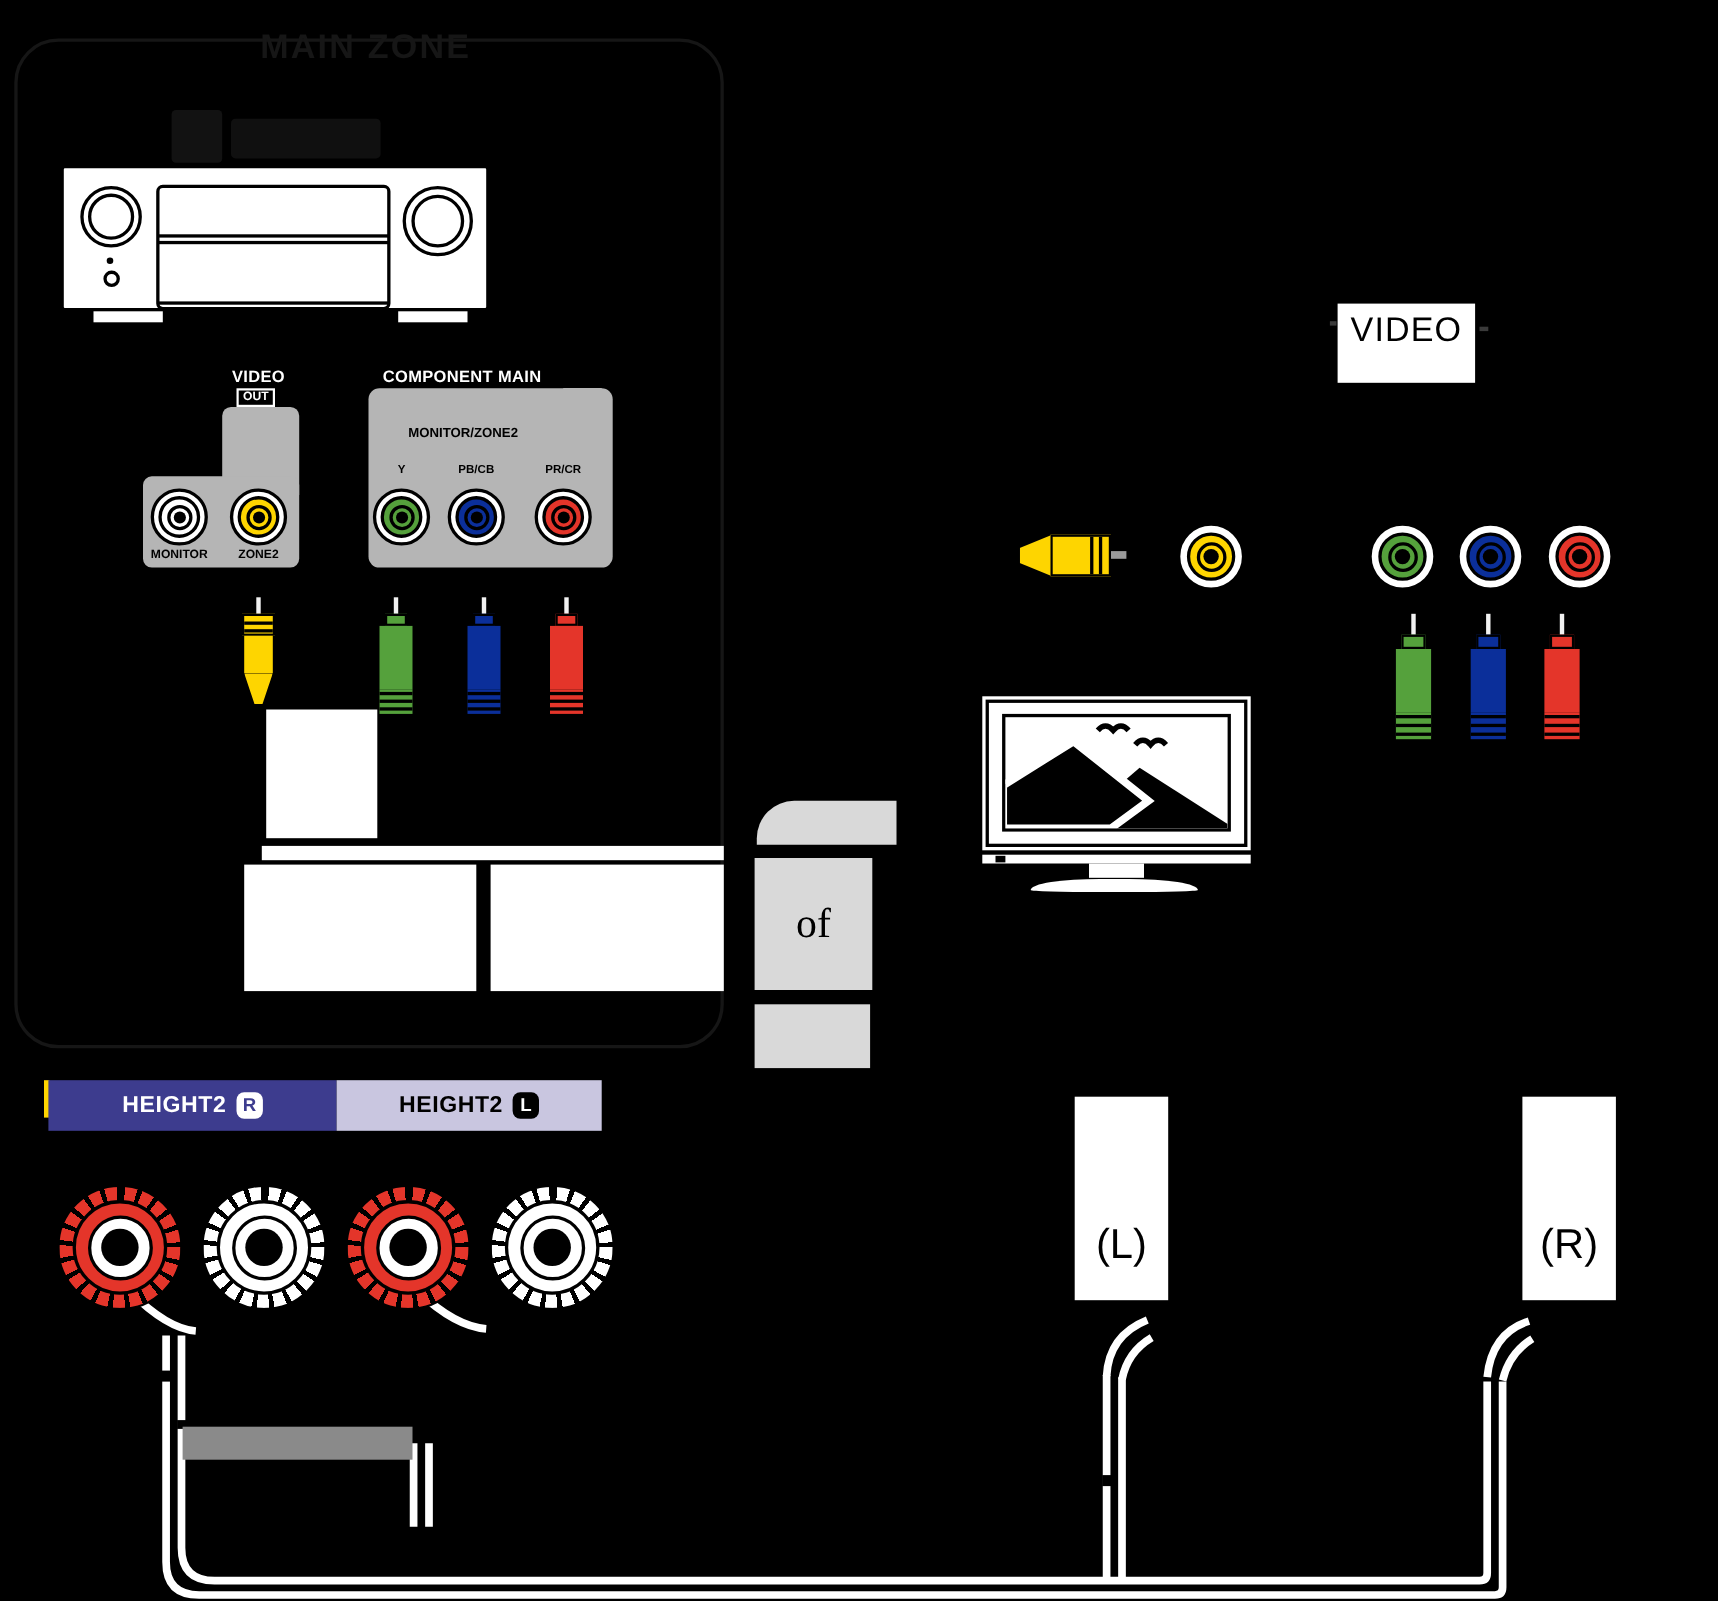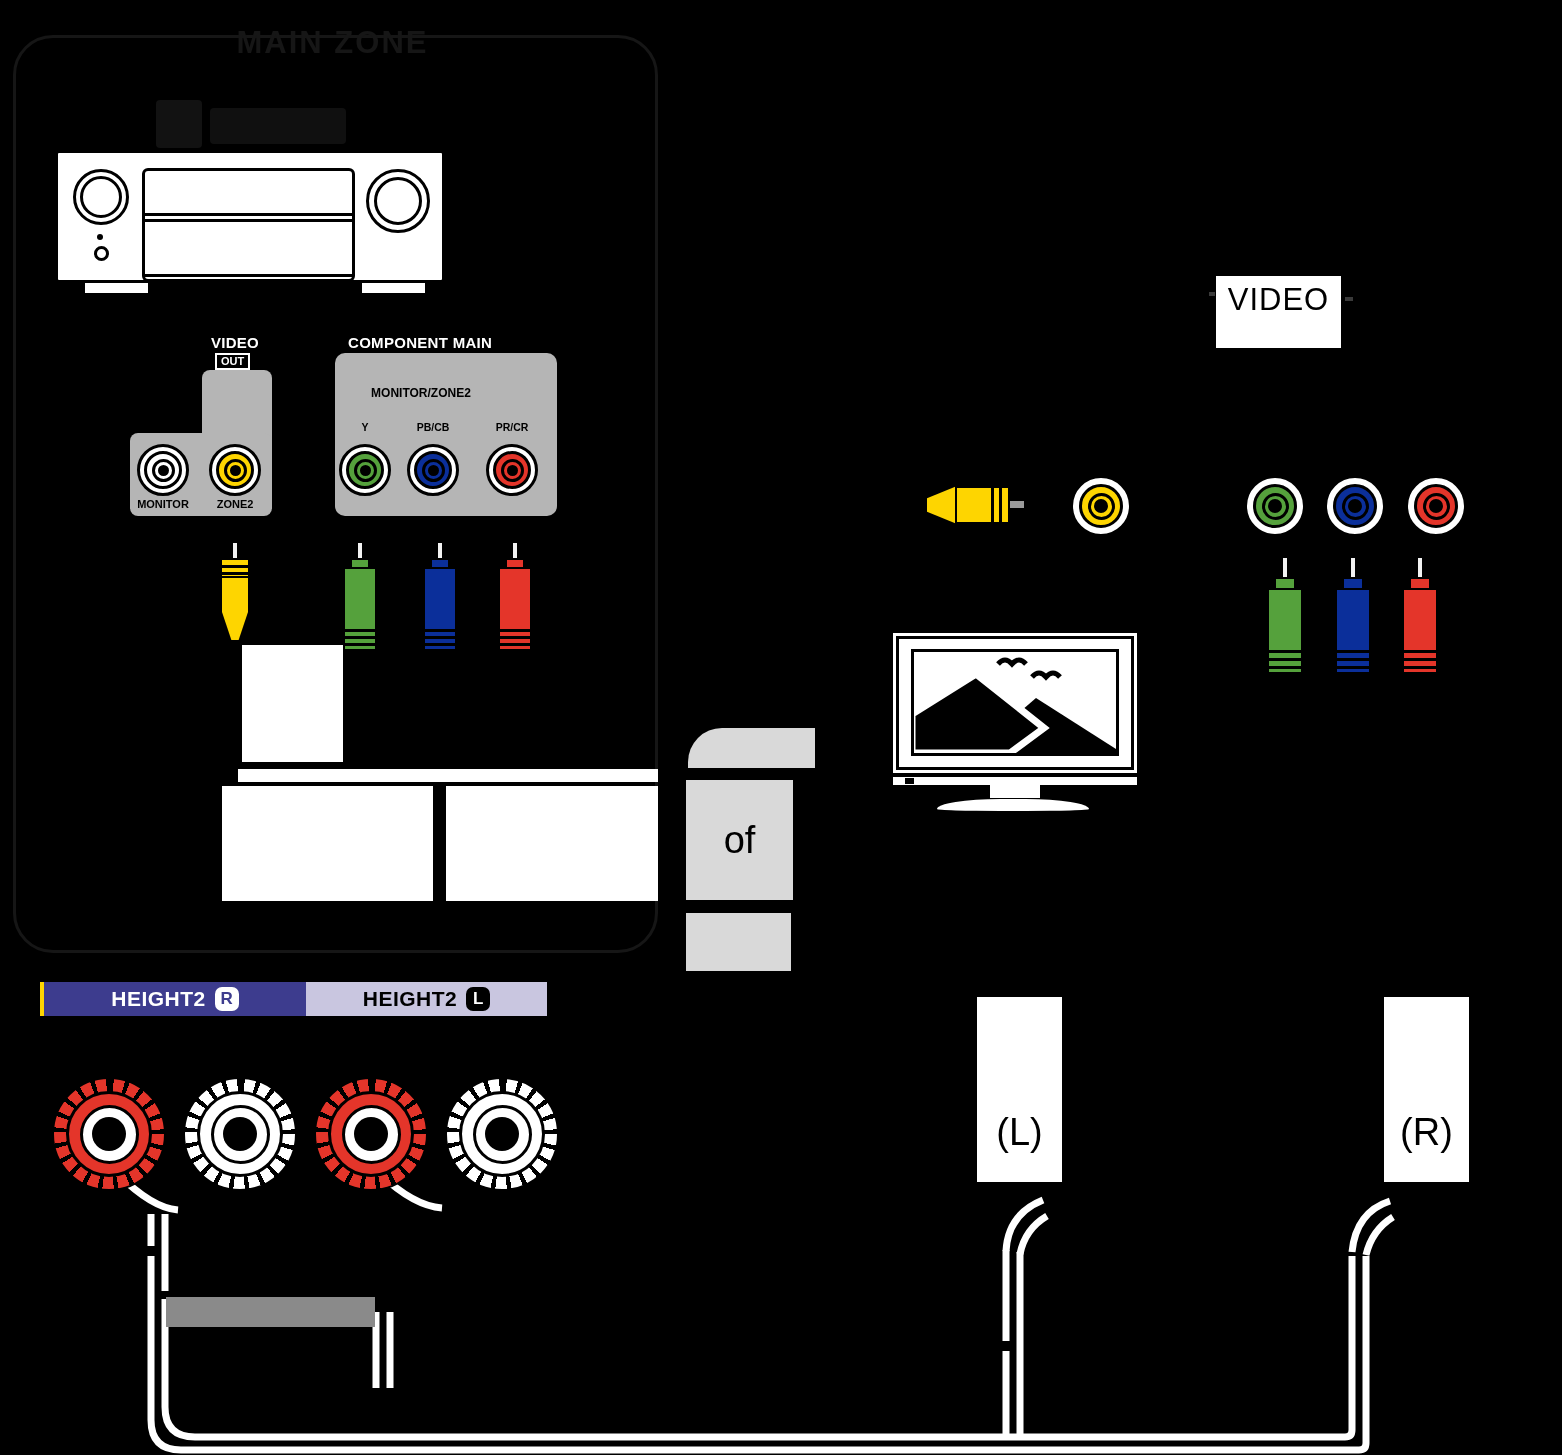--- a/index.html
+++ b/index.html
@@ -10,25 +10,25 @@
   .c{position:absolute;border-radius:50%;box-sizing:border-box;}
   .panel-title{color:#fff;font-weight:bold;font-size:15px;white-space:nowrap;letter-spacing:.3px;}
   .out-badge{position:absolute;box-sizing:border-box;border:2px solid #fff;color:#fff;
              font-weight:bold;font-size:11px;padding:0 4px;line-height:13px;background:#000;}
   .jack-label{position:absolute;color:#000;font-weight:bold;font-size:11px;text-align:center;white-space:nowrap;}
   .gray-panel{position:absolute;box-sizing:border-box;}
   .faint{color:#161616;}
   .hline{position:absolute;background:#000;}
   .spk-box{position:absolute;background:#fff;display:flex;align-items:flex-end;justify-content:center;}
   .spk-box span{color:#000;font-size:38px;font-weight:400;margin-bottom:28px;}
-  .h2bar{position:absolute;display:flex;align-items:center;justify-content:center;gap:9px;height:34px;}
+  .h2bar{position:absolute;display:flex;align-items:center;justify-content:center;gap:9px;height:46px;}
   .h2bar .h2txt{font-weight:bold;font-size:21px;letter-spacing:.5px;}
   .h2badge{display:inline-flex;align-items:center;justify-content:center;width:24px;height:24px;
            border-radius:7px;font-weight:bold;font-size:17px;}
-  .of-box{position:absolute;display:flex;align-items:center;justify-content:center;}
+  .of-box{position:absolute;display:flex;align-items:center;justify-content:center;font-family:Liberation Serif, serif;}
   .of-box span{color:#000;font-size:38px;}
   .video-inbox{position:absolute;background:#fff;text-align:center;}
   .video-inbox span{color:#000;font-size:31px;letter-spacing:1px;line-height:1;}
 </style>
 </head>
 <body>
 
 <div id="stage">
 
   <div class="abs" style="left:13px;top:35px;width:645px;height:918px;border:3px solid #161616;border-radius:40px;"></div>

